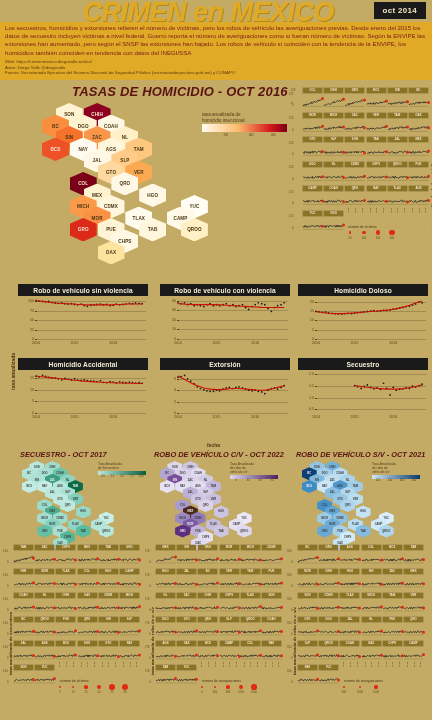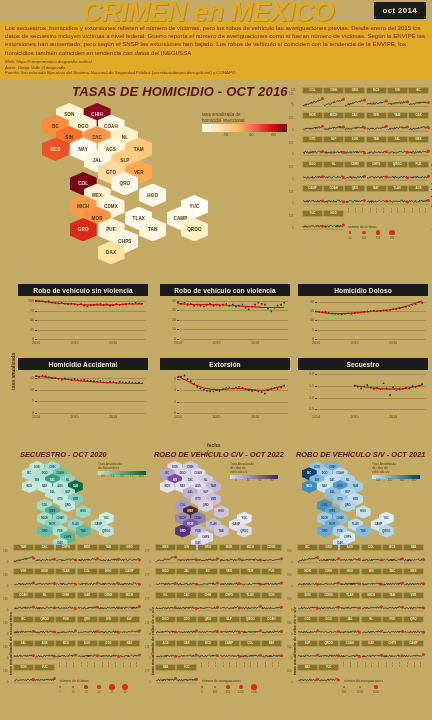--- a/index.html
+++ b/index.html
@@ -863,21 +863,21 @@
           </svg>
           <div class="xtick" style="left:18px;top:45px;">2014</div>
           <div class="xtick" style="left:56.59649122807141px;top:45px;">2015</div>
           <div class="xtick" style="left:95.19298245614281px;top:45px;">2016</div>
         </div>
       </div>
     </div>
 
   <div id="sec3">
       <div style="position:absolute;left:10px;top:450px;width:140px;height:95px;">
-        <div class="subtitle3" style="left:10px;top:0px;">SECUESTRO - OCT 2020</div>
+        <div class="subtitle3" style="left:10px;top:0px;">SECUESTRO - OCT 2017</div>
         <div class="hexmap" style="left:4px;top:11px;width:110px;height:78px;">
           <div class="hex-sm" style="left:15.4px;top:0px;background:#b9e7dc;">SON</div>
           <div class="hex-sm" style="left:30.8px;top:0px;background:#9fdccd;">CHIH</div>
           <div class="hex-sm" style="left:7.7px;top:6.35px;background:#b3e4d8;">BC</div>
           <div class="hex-sm" style="left:23.1px;top:6.35px;background:#a8dfd2;">DGO</div>
           <div class="hex-sm" style="left:38.5px;top:6.35px;background:#6bc5ac;">COAH</div>
           <div class="hex-sm" style="left:15.4px;top:12.7px;background:#aee1d5;">SIN</div>
           <div class="hex-sm dark" style="left:30.8px;top:12.7px;background:#3a9c7d;">ZAC</div>
           <div class="hex-sm" style="left:46.2px;top:12.7px;background:#8ed4c3;">NL</div>
           <div class="hex-sm" style="left:7.7px;top:19.049999999999997px;background:#c2ebe1;">BCS</div>

